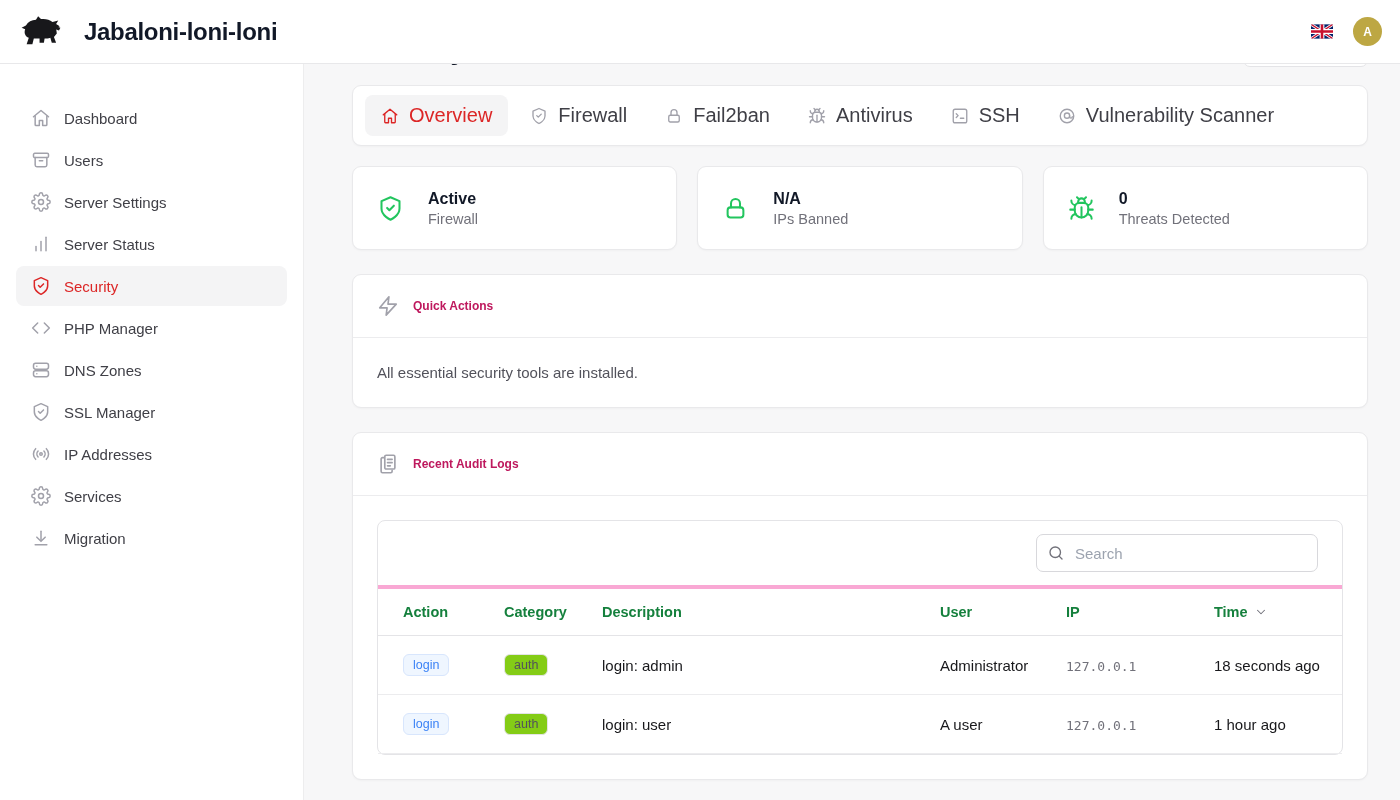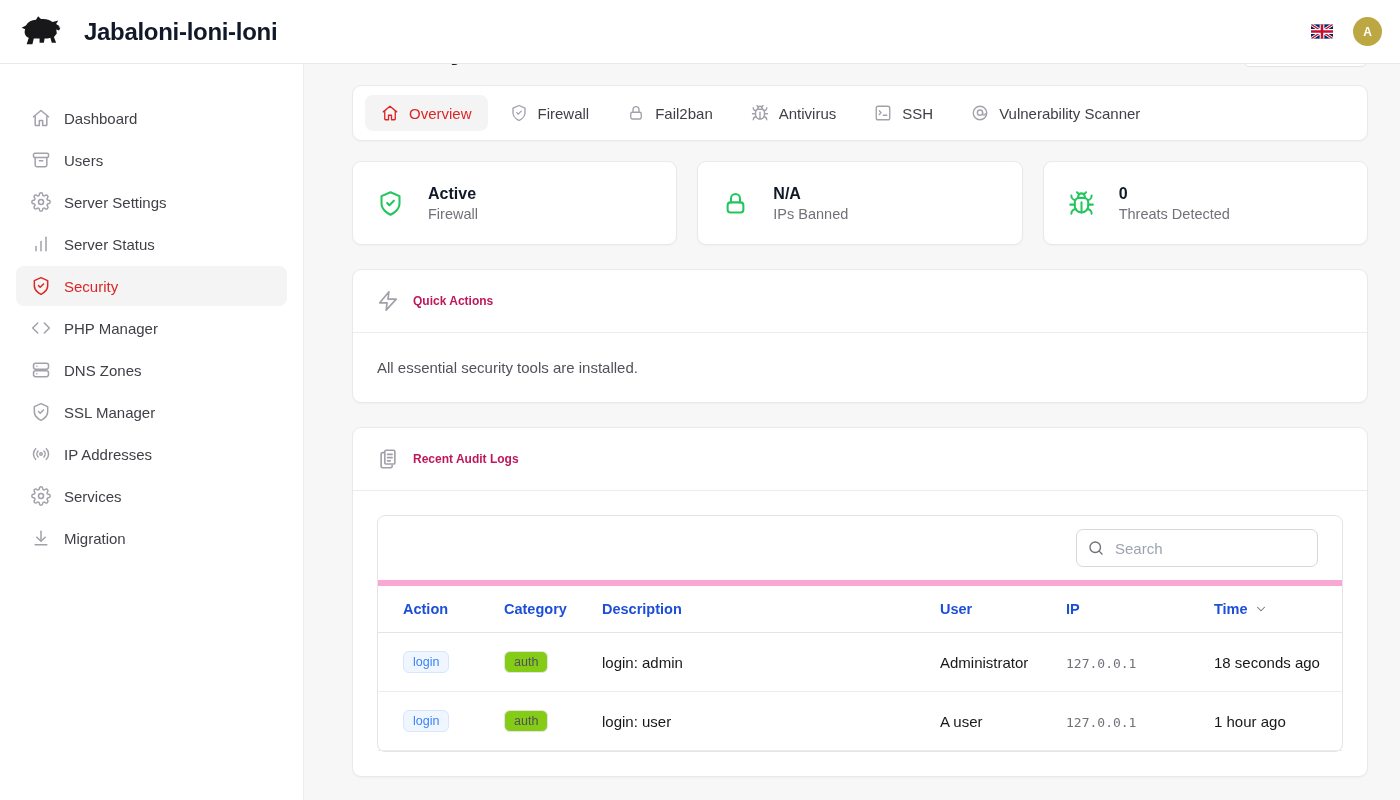--- a/index.html
+++ b/index.html
@@ -38,21 +38,21 @@
               border-radius:7px; height:37px; padding:0 15px; font-size:15px; color:#18181b;
               cursor:pointer; font-family:inherit; }
   .tour-btn .icon { color:#a1a1aa; }
 
   .card { background:#fff; border:1px solid #e9e9eb; border-radius:9px;
           box-shadow:0 1px 2px rgba(0,0,0,0.03); }
 
   
   .tabs-card { margin-top:18px; padding:9px 12px; display:flex; align-items:center; gap:6px; }
   .tab { display:flex; align-items:center; gap:10px; padding:9px 16px; border-radius:8px;
-         font-size:15px; color:#3f3f46; cursor:pointer; }
+         font-size:20px; color:#3f3f46; cursor:pointer; }
   .tab .icon { color:#a1a1aa; }
   .tab.active { background:#f4f4f5; color:#dc2626; }
   .tab.active .icon { color:#dc2626; }
 
   
   .stat-row { margin-top:20px; display:grid; grid-template-columns:repeat(3,1fr); gap:20px; }
   .stat-card { display:flex; align-items:center; gap:24px; height:84px; padding:0 24px; }
   .stat-card .icon { color:#22c55e; }
   .stat-value { font-size:16px; font-weight:700; color:#111827; }
   .stat-label { font-size:14.5px; color:#71717a; margin-top:3px; }
@@ -62,30 +62,30 @@
   .section-head { display:flex; align-items:center; gap:14px; padding:20px 24px;
                   border-bottom:1px solid #ececee; }
   .section-head .icon { color:#a1a1aa; }
   .section-title { font-size:12px; font-weight:700; color:#be185d; }
   .section-body { padding:26px 24px; font-size:15px; color:#52525b; }
 
   
   .audit-body { padding:24px; }
   .table-wrap { border:1px solid #e4e4e7; border-radius:8px; background:#fff; }
   .table-toolbar { display:flex; justify-content:flex-end; padding:13px 24px; }
-  .search-box { position:relative; width:242px; }
+  .search-box { position:relative; width:282px; }
   .search-box .icon { position:absolute; left:11px; top:10px; color:#71717a; }
   .search-input { width:100%; height:38px; border:1px solid #d8d8dc; border-radius:7px;
                   padding:0 12px 0 38px; font-size:15px; font-family:inherit; color:#18181b;
                   outline:none; background:#fff; }
   .search-input::placeholder { color:#9ca3af; }
 
   table { width:100%; border-collapse:collapse; }
-  th { text-align:left; font-size:14.5px; font-weight:700; color:#1d4ed8;
-       padding:15px 16px; border-top:6px solid #f9a8d4; border-bottom:1px solid #e4e4e7; }
+  th { text-align:left; font-size:14.5px; font-weight:700; color:#15803d;
+       padding:15px 16px; border-top:4px solid #f9a8d4; border-bottom:1px solid #e4e4e7; }
   th:first-child, td:first-child { padding-left:25px; }
   td { padding:18px 16px; font-size:15px; color:#18181b; border-bottom:1px solid #ececee; }
   .col-action { width:110px; } .col-category { width:98px; } .col-user { width:126px; }
   .col-ip { width:148px; } .col-time { width:144px; }
   .th-sort { display:inline-flex; align-items:center; gap:6px; }
   .th-sort .icon { color:#71717a; }
 
   .badge { display:inline-block; padding:3px 9px; border-radius:6px; font-size:12.5px; }
   .badge-login { color:#3b82f6; background:#eff6ff; border:1px solid #d8e6fd; }
   .badge-auth  { color:#52525b; background:#84cc16; border:1px solid #e4e4e7; }

